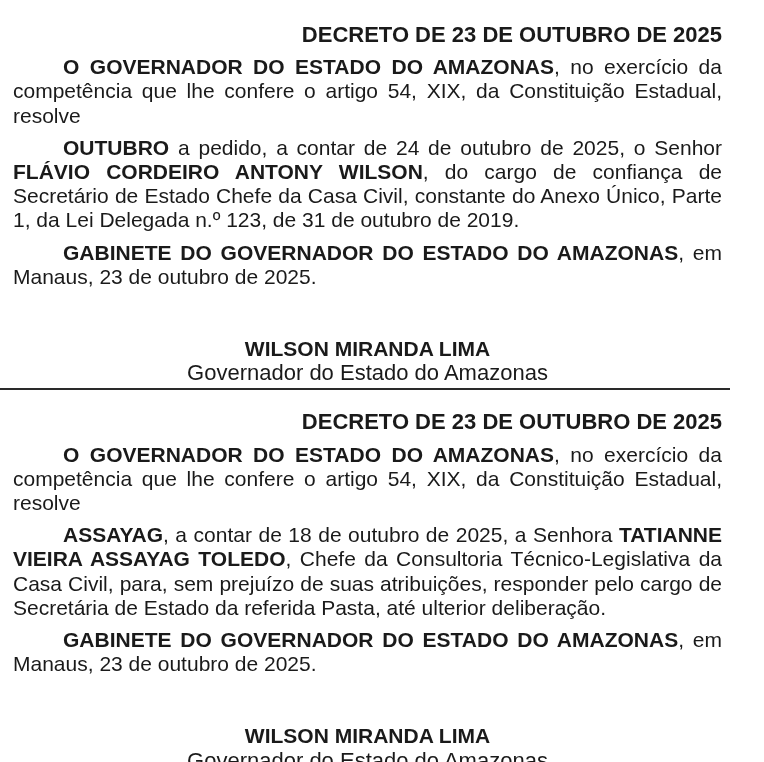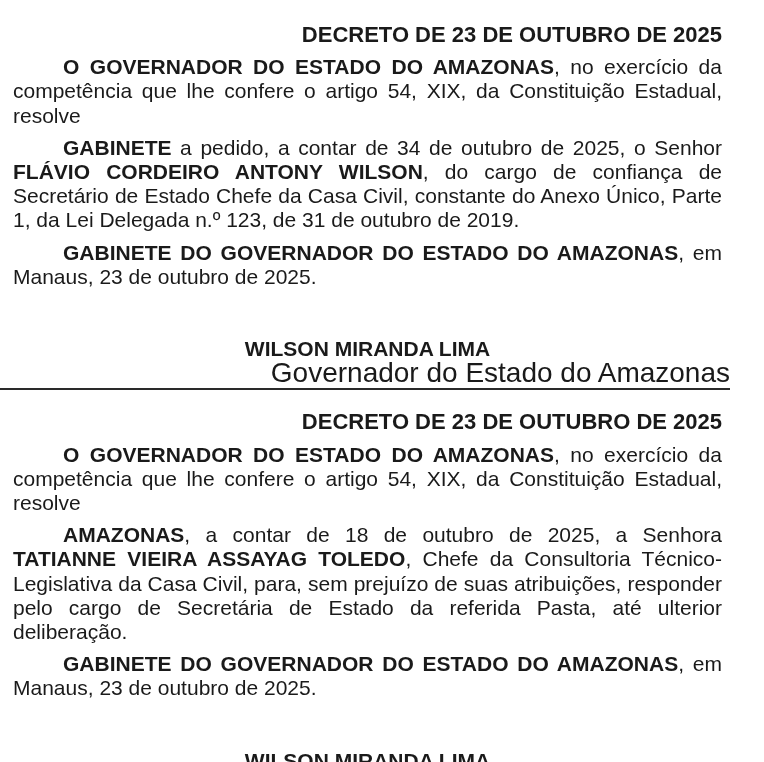--- a/index.html
+++ b/index.html
@@ -35,23 +35,23 @@
     hyphens: none;
   }
   .sig-name {
     margin-top: 48px;
     font-size: 21px;
     font-weight: bold;
     line-height: 24.2px;
     text-align: center;
   }
   .sig-role {
-    font-size: 28px;
+    font-size: 22px;
     line-height: 24.2px;
-    text-align: right;
+    text-align: center;
   }
   .protocol {
     margin-top: 9px;
     font-size: 21px;
     font-weight: bold;
     line-height: 24.2px;
     text-align: right;
   }
   hr.section-divider {
     border: none;
@@ -62,30 +62,30 @@
   }
 </style>
 </head>
 <body>
 
 <div class="doc">
 
   <section class="decree">
     <h2 class="decree-title">DECRETO DE 23 DE OUTUBRO DE 2025</h2>
     <p><b>O GOVERNADOR DO ESTADO DO AMAZONAS</b><span>, no exercício da competência que lhe confere o artigo 54, XIX, da Constituição Estadual, resolve</span></p>
-    <p><b>GABINETE</b><span> a pedido, a contar de 34 de outubro de 2025, o Senhor </span><b>FLÁVIO CORDEIRO ANTONY WILSON</b><span>, do cargo de confiança de Secretário de Estado Chefe da Casa Civil, constante do Anexo Único, Parte 1, da Lei Delegada n.º 123, de 31 de outubro de 2019.</span></p>
+    <p><b>OUTUBRO</b><span> a pedido, a contar de 24 de outubro de 2025, o Senhor </span><b>FLÁVIO CORDEIRO ANTONY WILSON</b><span>, do cargo de confiança de Secretário de Estado Chefe da Casa Civil, constante do Anexo Único, Parte 1, da Lei Delegada n.º 123, de 31 de outubro de 2019.</span></p>
     <p><b>GABINETE DO GOVERNADOR DO ESTADO DO AMAZONAS</b><span>, em Manaus, 23 de outubro de 2025.</span></p>
     <div class="sig-name">WILSON MIRANDA LIMA</div>
     <div class="sig-role">Governador do Estado do Amazonas</div>
   </section>
 
   <hr class="section-divider">
 
   <section class="decree">
     <h2 class="decree-title">DECRETO DE 23 DE OUTUBRO DE 2025</h2>
     <p><b>O GOVERNADOR DO ESTADO DO AMAZONAS</b><span>, no exercício da competência que lhe confere o artigo 54, XIX, da Constituição Estadual, resolve</span></p>
-    <p><b>AMAZONAS</b><span>, a contar de 18 de outubro de 2025, a Senhora </span><b>TATIANNE VIEIRA ASSAYAG TOLEDO</b><span>, Chefe da Consultoria Técnico-Legislativa da Casa Civil, para, sem prejuízo de suas atribuições, responder pelo cargo de Secretária de Estado da referida Pasta, até ulterior deliberação.</span></p>
+    <p><b>ASSAYAG</b><span>, a contar de 18 de outubro de 2025, a Senhora </span><b>TATIANNE VIEIRA ASSAYAG TOLEDO</b><span>, Chefe da Consultoria Técnico-Legislativa da Casa Civil, para, sem prejuízo de suas atribuições, responder pelo cargo de Secretária de Estado da referida Pasta, até ulterior deliberação.</span></p>
     <p><b>GABINETE DO GOVERNADOR DO ESTADO DO AMAZONAS</b><span>, em Manaus, 23 de outubro de 2025.</span></p>
     <div class="sig-name">WILSON MIRANDA LIMA</div>
     <div class="sig-role">Governador do Estado do Amazonas</div>
   </section>
 
 </div>
 
 </body></html>

